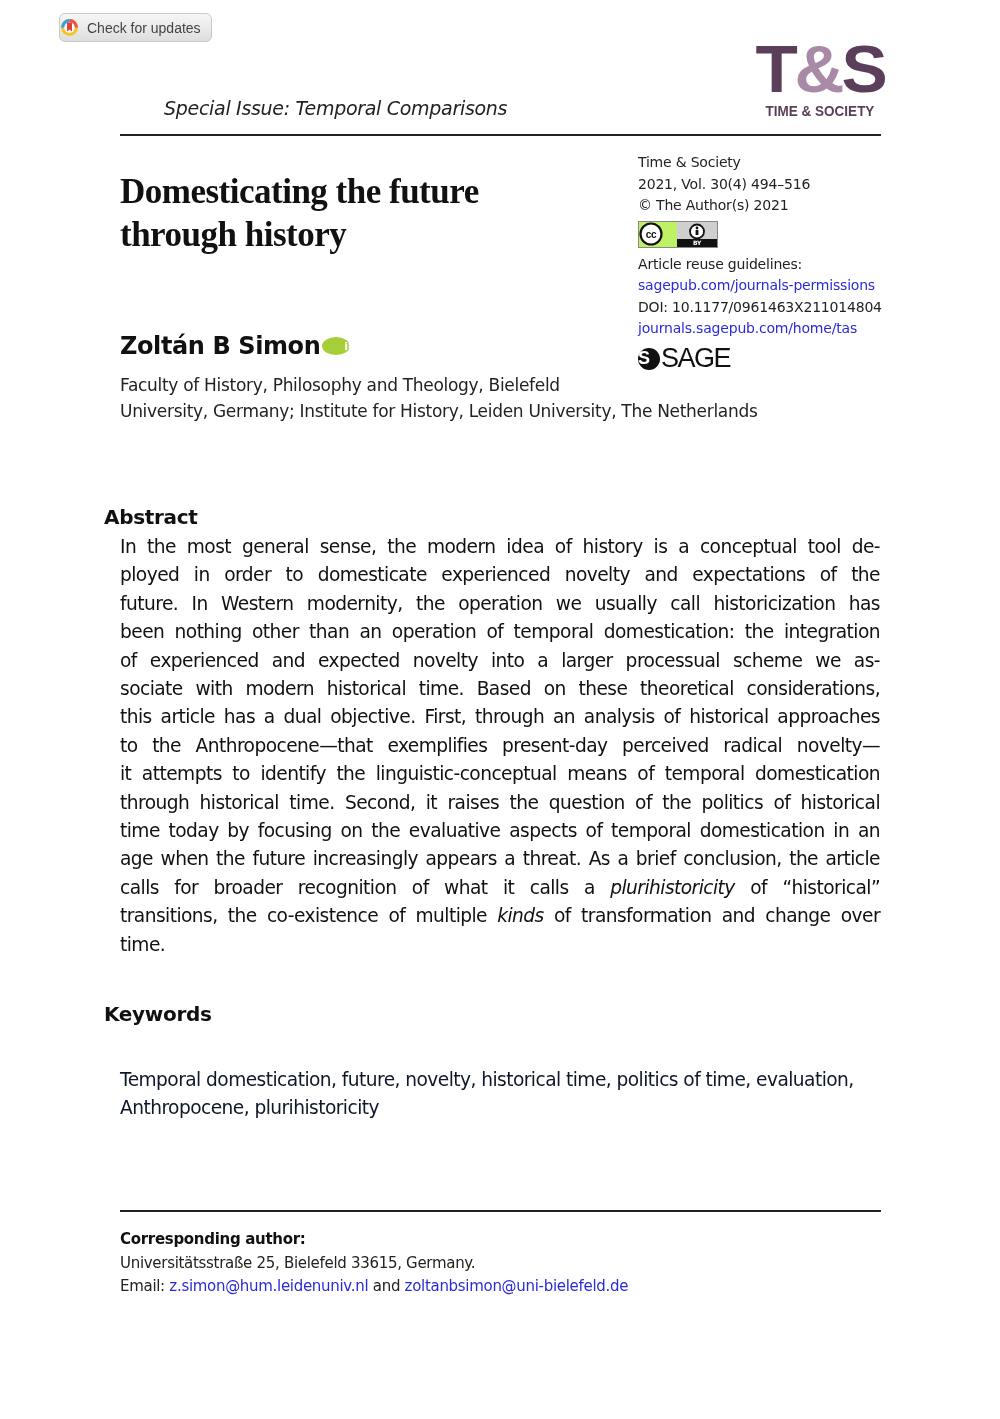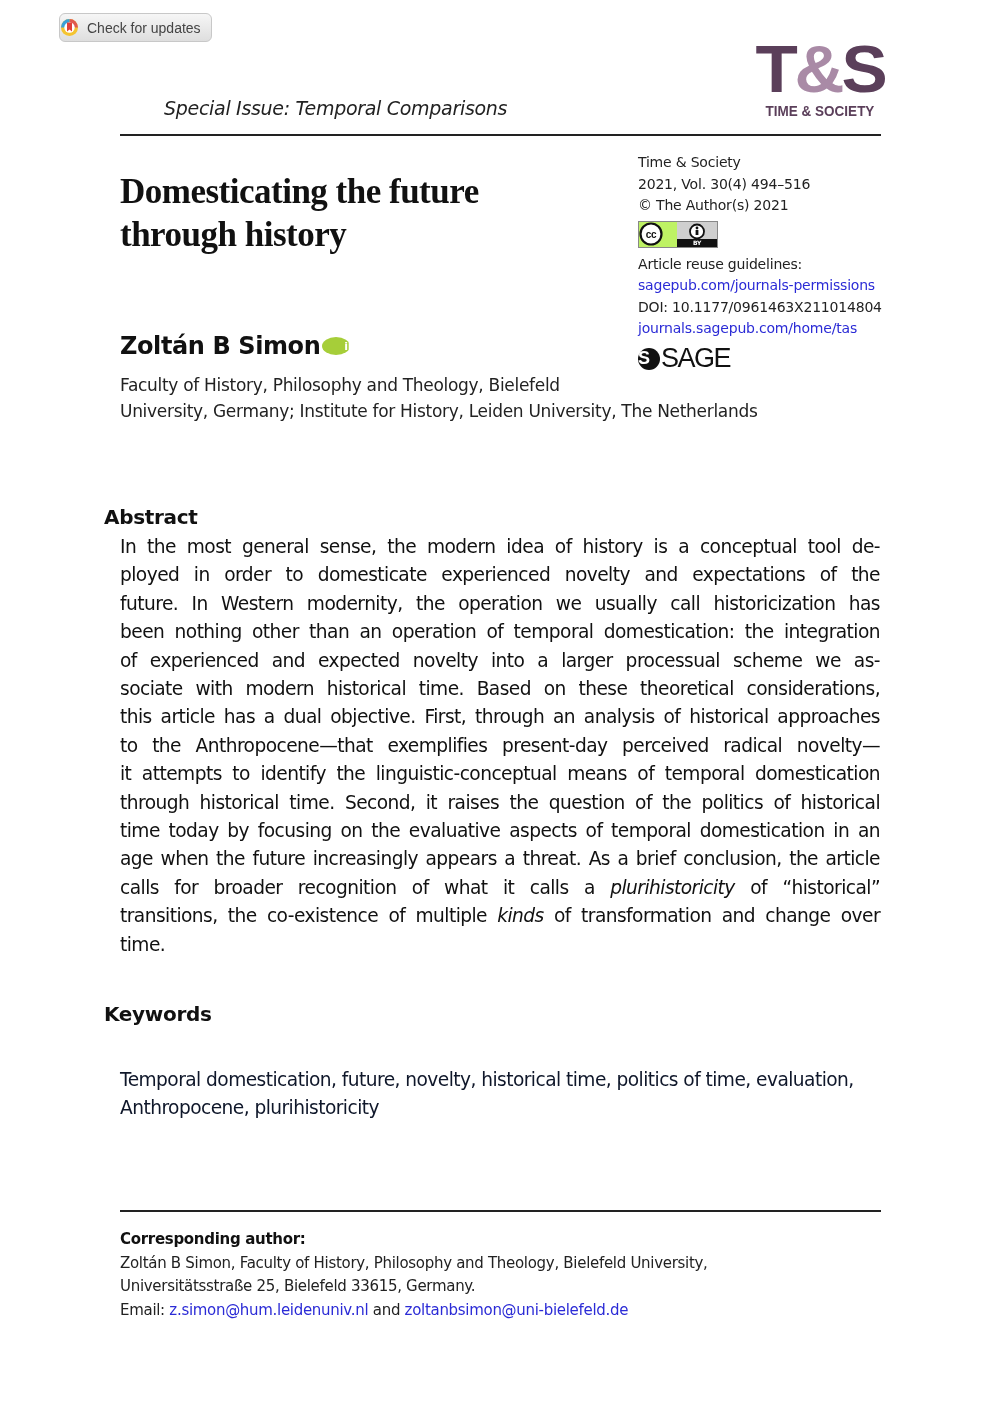--- a/index.html
+++ b/index.html
@@ -158,16 +158,15 @@
 
 <div class="section-head" style="top:1002px">Keywords</div>
 <div class="keywords-body">
   <span>Temporal domestication, future, novelty, historical time, politics of time, evaluation,</span>
   <span>Anthropocene, plurihistoricity</span>
 </div>
 
 <div class="bottom-rule"></div>
 <div class="corr">
   <span class="label">Corresponding author:</span>
-  <span class="line">Zoltán B Simon, Faculty of History, Philosophy and Theology, Bielefeld University,</span>
   <span class="line">Universitätsstraße 25, Bielefeld 33615, Germany.</span>
   <span class="line"><span>Email: </span><a class="mail">z.simon@hum.leidenuniv.nl</a><span> and </span><a class="mail">zoltanbsimon@uni-bielefeld.de</a></span>
 </div>
 
 </body></html>

